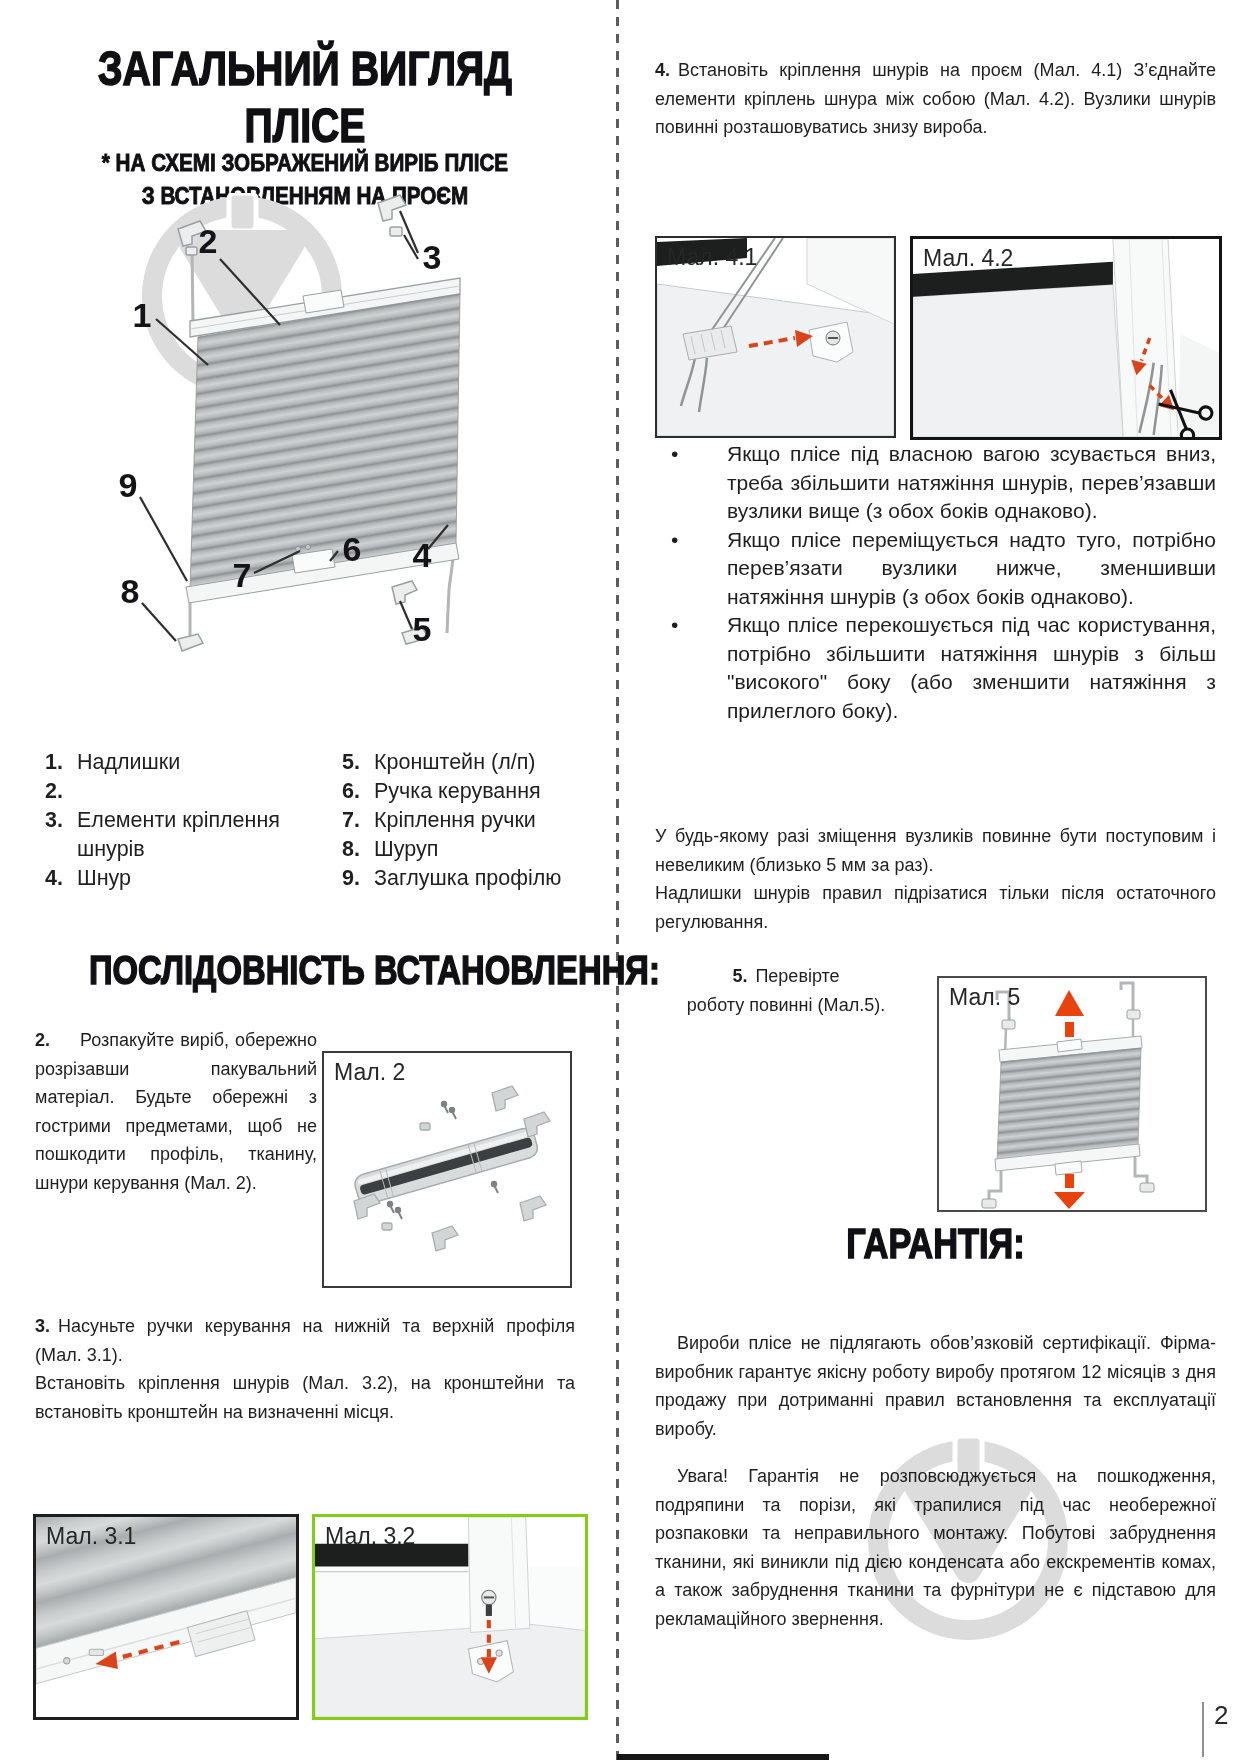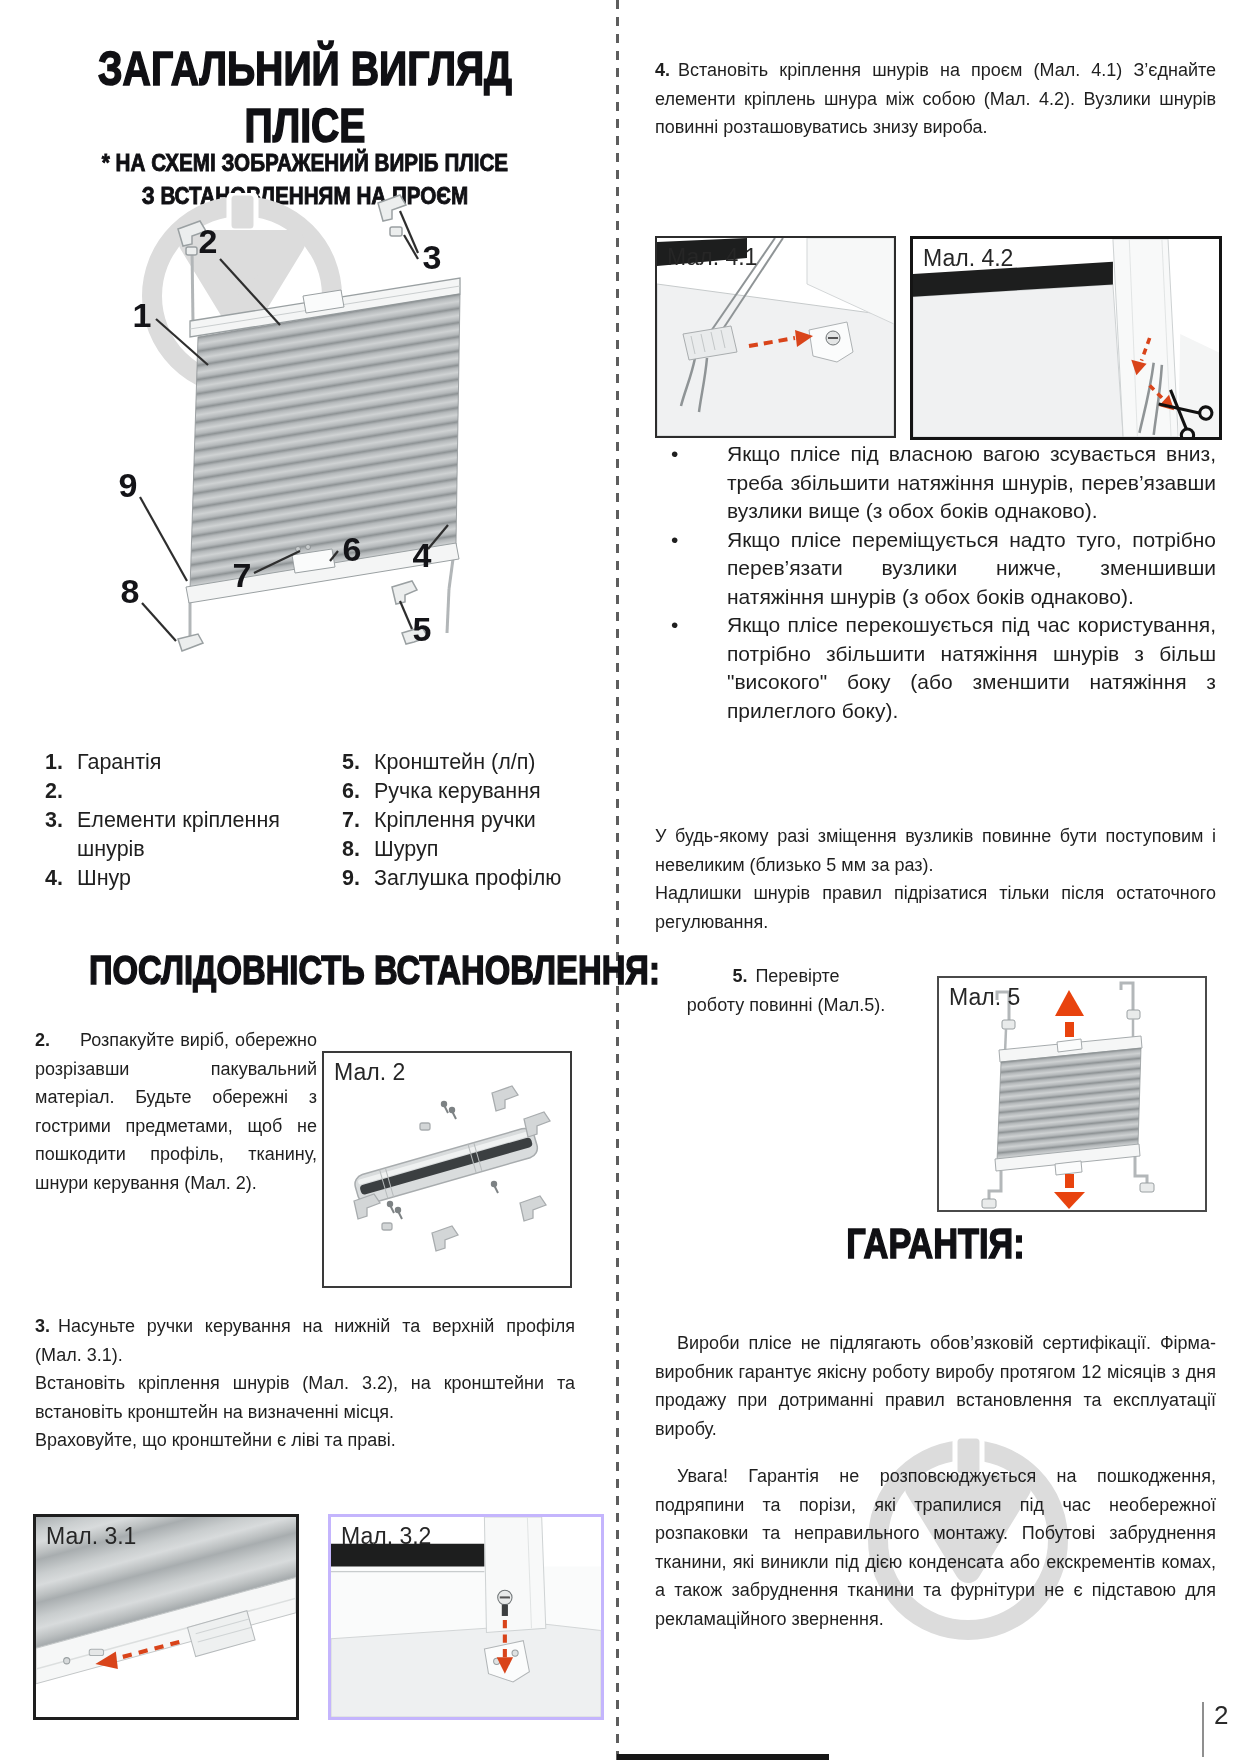--- a/index.html
+++ b/index.html
@@ -119,21 +119,21 @@
       <text class="callout" x="202" y="394">7</text>
       <text class="callout" x="90" y="410">8</text>
       <text class="callout" x="88" y="304">9</text>
     </g>
   </svg>
 
   <div class="abs" style="left:45px;top:748px;width:530px;display:grid;grid-template-columns:297px 1fr;">
     <div>
       <div class="leg-item">
           <span class="leg-num">1.</span>
-          <span class="leg-text">Гарантія</span>
+          <span class="leg-text">Надлишки</span>
         </div>
       <div class="leg-item">
           <span class="leg-num">2.</span>
         </div>
       <div class="leg-item">
           <span class="leg-num">3.</span>
           <span class="leg-text">Елементи кріплення шнурів</span>
         </div>
       <div class="leg-item">
           <span class="leg-num">4.</span>
@@ -202,21 +202,20 @@
         <line x1="170" y1="132" x2="174" y2="140"></line>
           <circle cx="170" cy="131" r="2.2"></circle>
       </g>
     </svg>
     <div class="figlabel">Мал. 2</div>
   </div>
 
   <div class="abs body-text jt" style="left:35px;top:1312px;width:540px;">
     <div><span class="step-num">3.</span><span>Насуньте ручки керування на нижній та верхній профіля (Мал. 3.1).</span></div>
     <div>Встановіть кріплення шнурів (Мал. 3.2), на кронштейни та встановіть кронштейн на визначенні місця.</div>
-    <div>Враховуйте, що кронштейни є ліві та праві.</div>
   </div>
 
   <div class="figbox" style="left:33px;top:1488px;width:260px;height:200px;border:3px solid #1e1e1e;">
     <svg viewBox="0 0 254 192" preserveAspectRatio="none">
       <defs>
         <linearGradient id="pl31" gradientUnits="userSpaceOnUse" x1="0" y1="0" x2="10.3" y2="38.6" spreadMethod="repeat">
           <stop offset="0" stop-color="#a8adaf"></stop>
             <stop offset="0.35" stop-color="#c9cdce"></stop>
           <stop offset="0.6" stop-color="#d8dbdc"></stop>
             <stop offset="0.85" stop-color="#bcc0c1"></stop>
@@ -232,21 +231,21 @@
       <line x1="156" y1="112" x2="208" y2="98" stroke="#cfd3d4"></line>
       <line x1="158" y1="120" x2="210" y2="106" stroke="#cfd3d4"></line>
       <g>
         <line x1="140" y1="120" x2="82" y2="135" stroke="#d9441a" stroke-width="4" stroke-dasharray="9 7"></line>
         <polygon points="58,141 78,129 80,146" fill="#d9441a"></polygon>
       </g>
     </svg>
     <div class="figlabel">Мал. 3.1</div>
   </div>
 
-  <div class="figbox" style="left:328px;top:1488px;width:270px;height:200px;border:3px solid #c4b5fd;">
+  <div class="figbox" style="left:312px;top:1488px;width:270px;height:200px;border:3px solid #84cc16;">
     <svg viewBox="0 0 264 194" preserveAspectRatio="none">
       <rect x="0" y="48" width="264" height="146" fill="#fafbfb"></rect>
       <polygon points="0,118 152,108 210,104 264,110 264,194 0,194" fill="#eef0f1" stroke="#d3d6d7"></polygon>
       <polygon points="0,26 150,26 150,48 0,48" fill="#1d1e1e"></polygon>
       <line x1="0" y1="53" x2="150" y2="53" stroke="#c8cccd"></line>
       <polygon points="150,0 206,0 210,108 152,112" fill="#f8f9f9" stroke="#cfd3d4"></polygon>
       <line x1="192" y1="0" x2="196" y2="108" stroke="#e1e4e4"></line>
       <polygon points="150,128 188,120 194,150 178,160 154,152" fill="#fbfcfc" stroke="#b1b5b7"></polygon>
       <circle cx="162" cy="140" r="3" fill="#dfe2e2" stroke="#989ea0"></circle>
       <circle cx="180" cy="132" r="3" fill="#dfe2e2" stroke="#989ea0"></circle>

